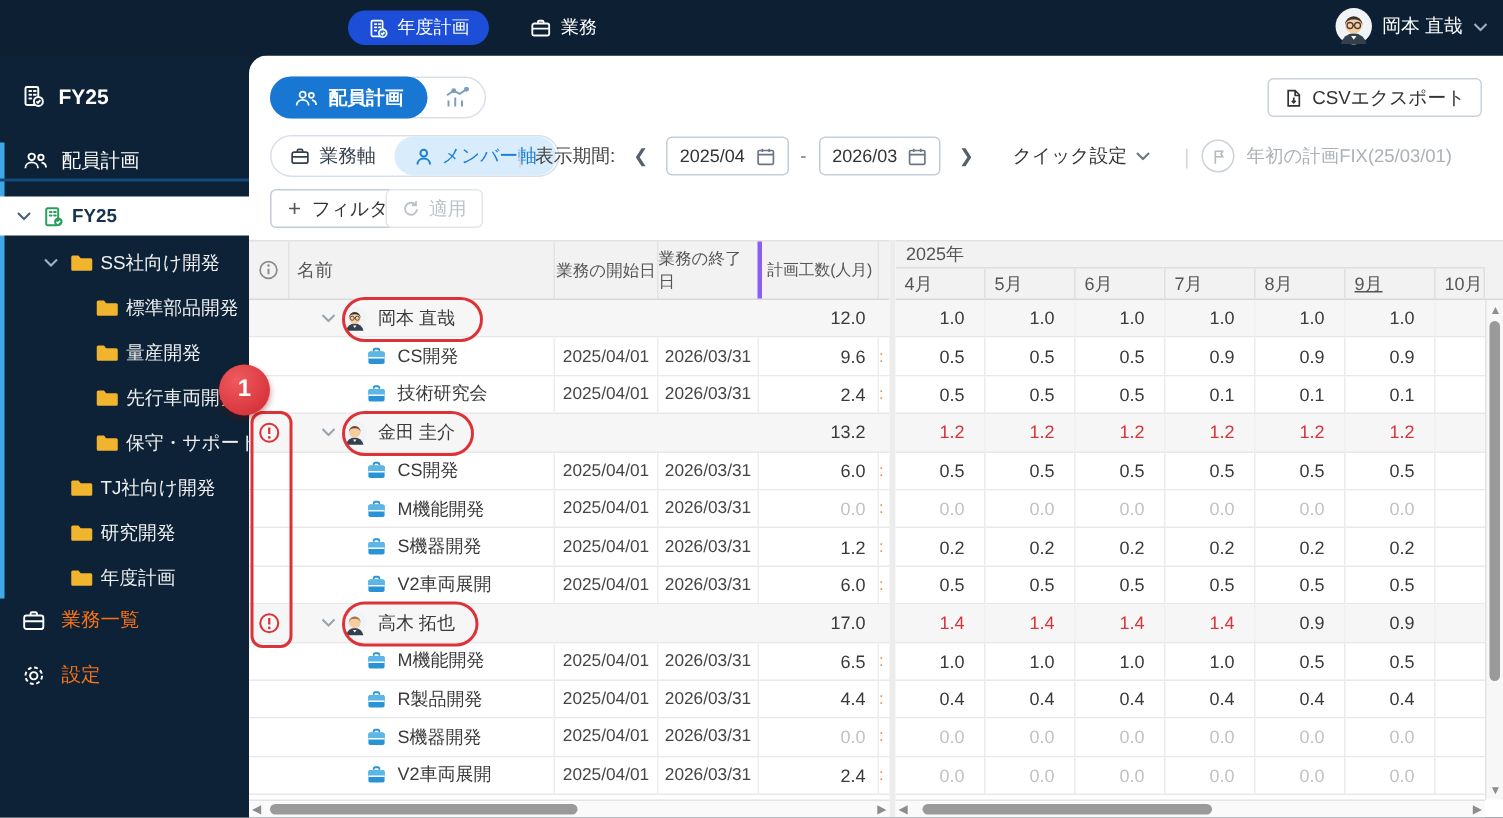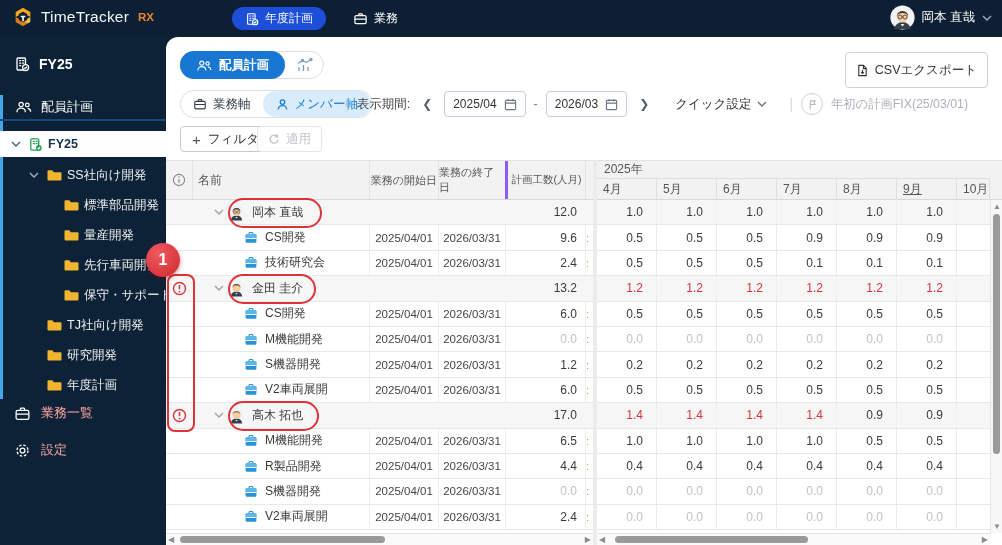--- a/index.html
+++ b/index.html
@@ -23,32 +23,32 @@
   .nav-accent { position:absolute; left:0; top:58px; width:3px; height:304px; background:#41a8e8; }
   .nav-main { position:absolute; left:0; top:58px; width:166px; height:26px; display:flex; align-items:center; gap:9px; padding-left:15px; color:#fff; font-size:13px; border-bottom:2px solid #14497c; cursor:pointer; }
   #sidebar-tree { position:absolute; left:0; top:94px; width:166px; }
   .tree-row { height:24px; margin-bottom:6px; display:flex; align-items:center; gap:5px; color:rgba(255,255,255,.93); font-size:12.5px; cursor:pointer; white-space:nowrap; }
   .tree-row.selected { background:#ffffff; color:#16324e; height:26px; font-weight:bold; }
   .tree-row .chev { width:14px; display:flex; justify-content:center; color:#9fb4c6; }
   .tree-row.selected .chev { color:#4a6076; }
   .lvl0 { padding-left:9px; }
   .lvl1 { padding-left:27px; }
   .lvl2 { padding-left:63px; }
-  .side-bottom { position:absolute; left:0; width:166px; height:24px; display:flex; align-items:center; gap:10px; padding-left:14px; color:#fca5a5; font-size:13px; cursor:pointer; }
+  .side-bottom { position:absolute; left:0; width:166px; height:24px; display:flex; align-items:center; gap:10px; padding-left:14px; color:#f97316; font-size:13px; cursor:pointer; }
   #side-tasklist { top:364px; }
   #side-settings { top:401px; }
 
   
   #content { position:absolute; left:166px; top:37px; width:836px; height:508px; background:#fff; border-top-left-radius:12px; z-index:3; }
 
   .seg-outer { position:absolute; display:flex; align-items:center; background:#fff; border:1px solid #d9e0e7; border-radius:15px; height:28px; }
   #view-seg { left:14px; top:14px; }
   .seg-active-blue { background:#1877d3; color:#fff; border-radius:14px; height:28px; margin:-1px 0 -1px -1px; display:flex; align-items:center; gap:7px; padding:0 16px; font-size:12.5px; font-weight:bold; cursor:pointer; }
   .seg-chart { width:38px; display:flex; justify-content:center; color:#7d9cbe; cursor:pointer; }
-  #csv-btn { position:absolute; right:14px; top:15px; height:36px; display:flex; align-items:center; gap:6px; padding:0 10px; border:1px solid #c9d2da; border-radius:4px; font-size:12.5px; color:#333; cursor:pointer; background:#fff; }
+  #csv-btn { position:absolute; right:14px; top:15px; height:26px; display:flex; align-items:center; gap:6px; padding:0 10px; border:1px solid #c9d2da; border-radius:4px; font-size:12.5px; color:#333; cursor:pointer; background:#fff; }
 
   #axis-seg { left:14px; top:53px; }
   .seg-plain { display:flex; align-items:center; gap:6px; padding:0 12px; font-size:12.5px; color:#35404c; cursor:pointer; }
   .seg-active-light { background:#d9ecfb; color:#1a7fd4; border-radius:14px; height:26px; display:flex; align-items:center; gap:6px; padding:0 13px; margin-right:1px; font-size:12.5px; cursor:pointer; }
 
   .tb2 { position:absolute; top:53px; height:28px; display:flex; align-items:center; font-size:12.5px; color:#444; }
   .vbar { color:#d4d9de; font-size:14px; }
   .date-box { display:flex; align-items:center; gap:7px; border:1px solid #c4cdd5; border-radius:4px; height:26px; padding:0 8px; font-size:12px; color:#333; cursor:text; }
   .arrow-btn { color:#55606c; font-size:12px; cursor:pointer; padding:0 4px; }
   .dd { display:flex; align-items:center; gap:6px; color:#333; cursor:pointer; }
@@ -115,32 +115,20 @@
   #ann-badge { position:absolute; left:146px; top:243px; width:34px; height:34px; border-radius:50%;
     background:radial-gradient(circle at 35% 30%, #ef5a5e, #cf2830); box-shadow:0 2px 4px rgba(120,0,0,.45);
     color:#fff; font-size:16px; font-weight:bold; display:flex; align-items:center; justify-content:center; z-index:41; }
 
   svg { display:block; }
 </style>
 </head>
 <body>
 
 <div id="topbar">
-  <div class="brand">
-    <span>
-      <svg width="22" height="22" viewBox="0 0 24 24">
-          <path d="M12 2 L20 6.5 L20 12 L16.5 10 L16.5 8.6 L12 6.2 L7.5 8.6 L7.5 10 L4 12 L4 6.5 Z" fill="#f5a623"></path>
-          <path d="M4 12 L7.5 14 L7.5 15.4 L12 17.8 L13.5 17 L17 19 L12 22 L4 17.5 Z" fill="#e07b1a"></path>
-          <path d="M20 12 L20 17.5 L17 19 L13.5 17 L16.5 15.4 L16.5 14 Z" fill="#f7c14b"></path>
-          <path d="M9.5 10.5 h5 v1.8 h-1.6 v4.2 h-1.8 v-4.2 H9.5 Z" fill="#fff"></path>
-        </svg>
-    </span>
-    <span class="brand-name">TimeTracker</span>
-    <span class="brand-suffix">RX</span>
-  </div>
 
   <div id="tab-annual" class="top-tab active">
     <span>
       <svg width="14" height="14" viewBox="0 0 16 16" fill="none" stroke="#fff" stroke-width="1.3">
           <rect x="3" y="2" width="8.5" height="12" rx="1"></rect>
           <path d="M5.6 4.6h1.2M8.6 4.6h1.2M5.6 7.1h1.2M8.6 7.1h1.2M5.6 9.6h1.2" stroke-linecap="round"></path>
           <circle cx="11.6" cy="11.6" r="3" fill="#1877d3"></circle>
           <path d="M10.3 11.6l1 1 1.6-1.8"></path>
         </svg>
     </span>

